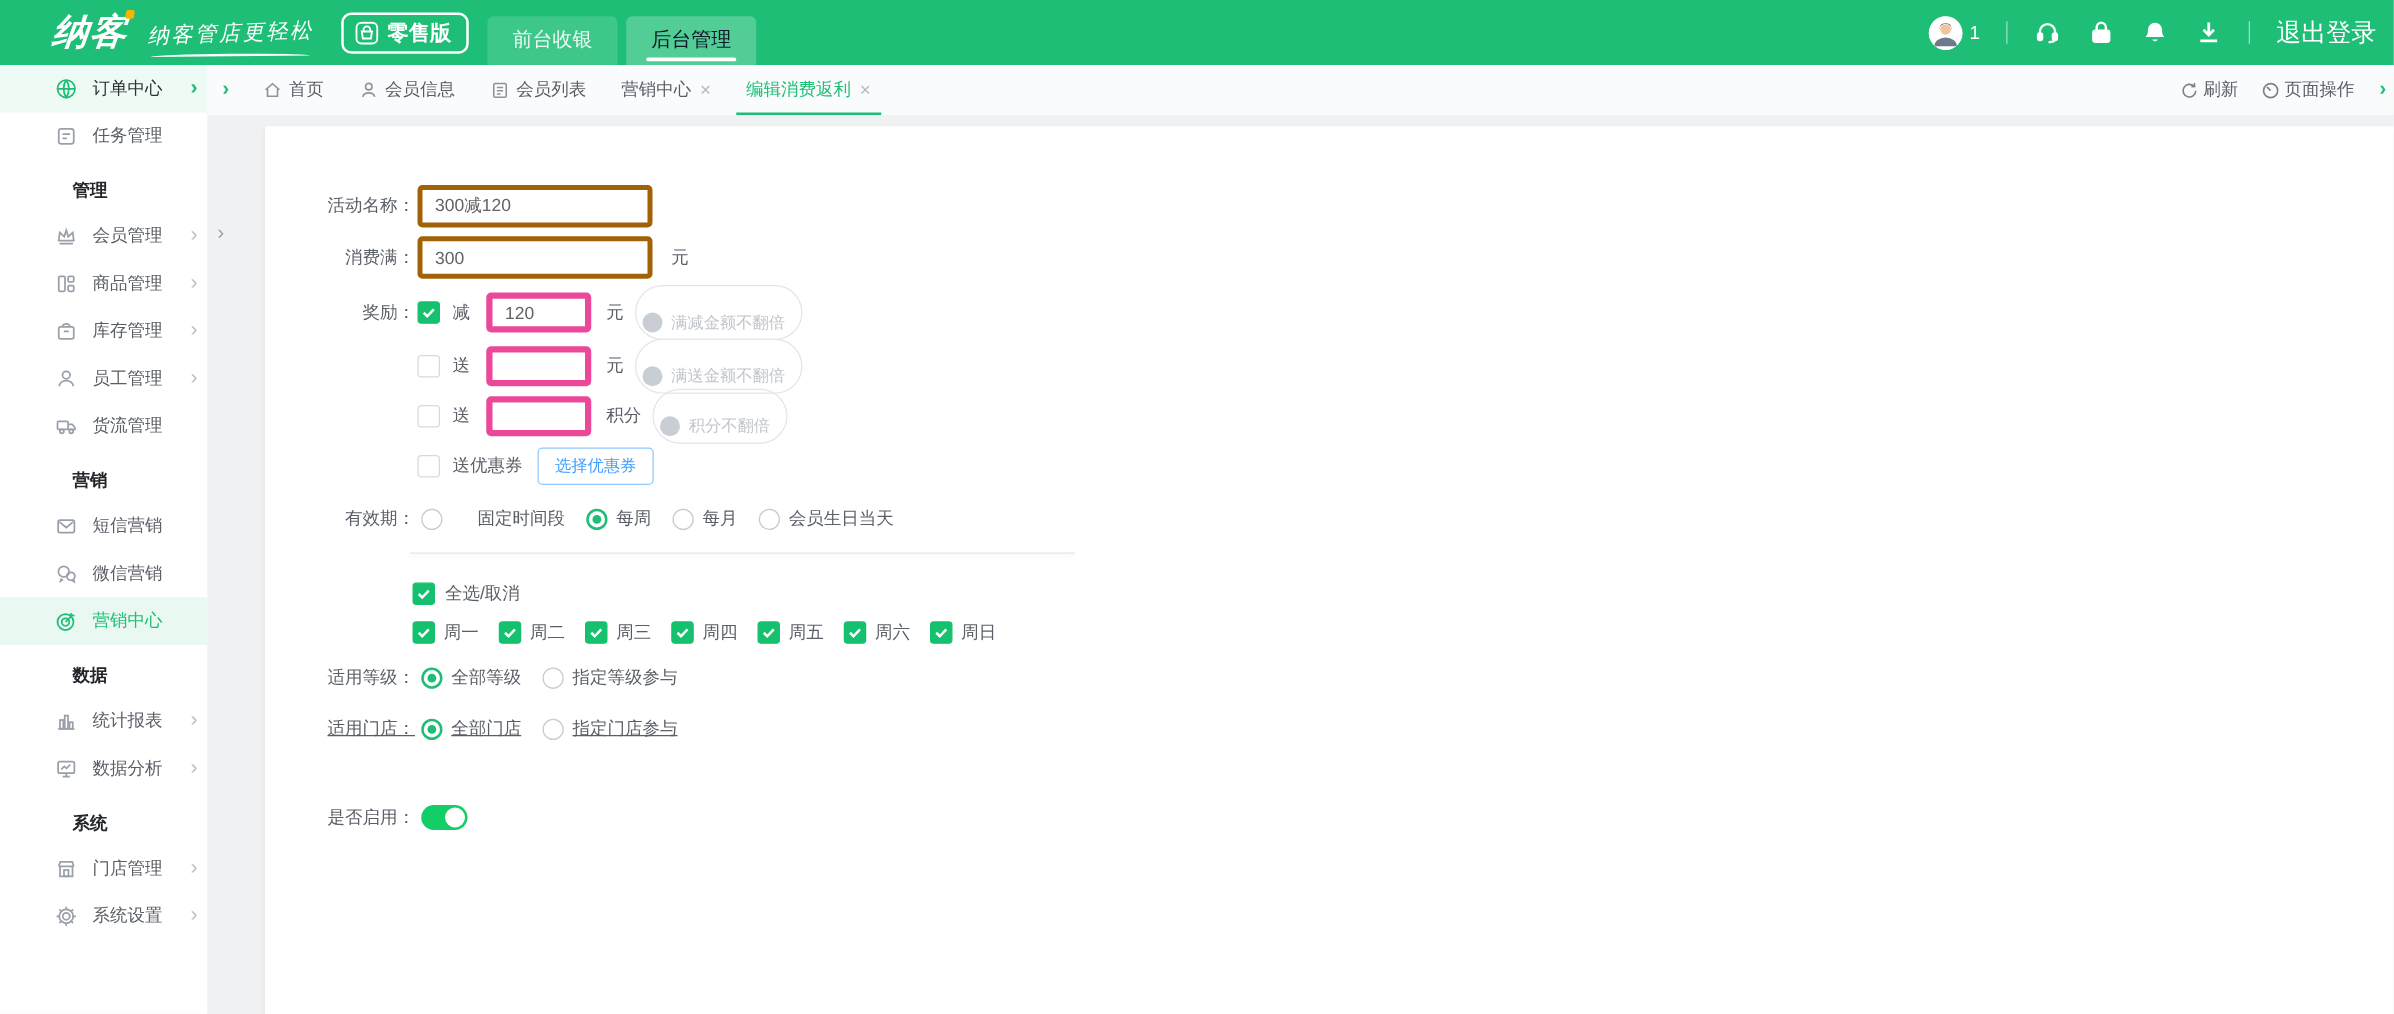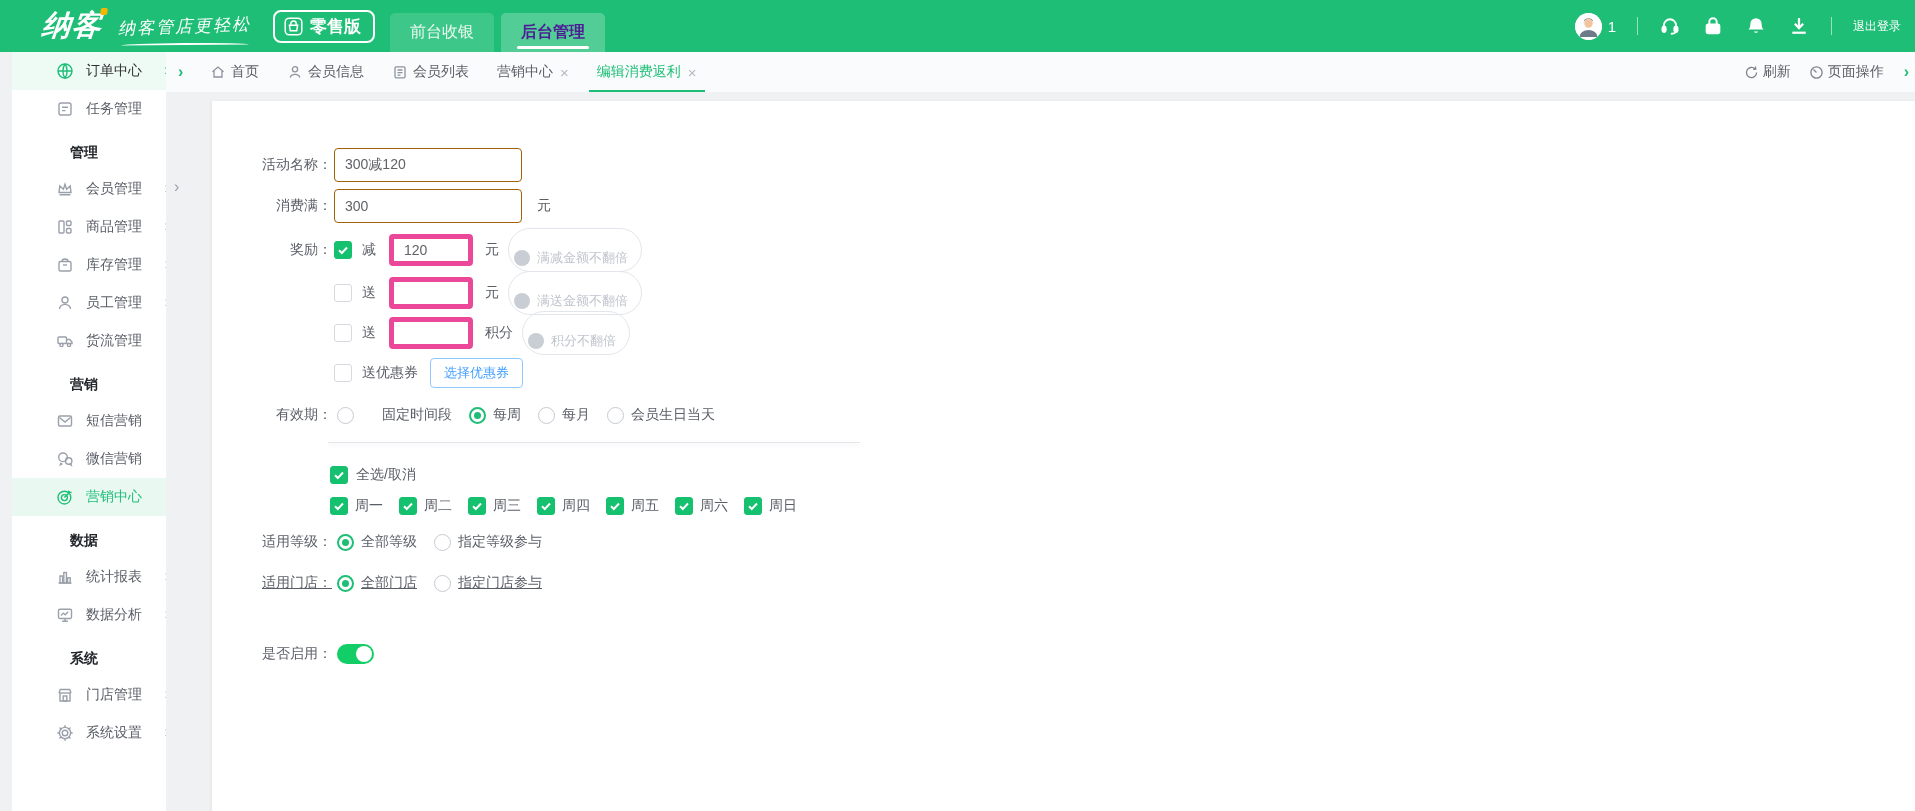--- a/index.html
+++ b/index.html
@@ -8,31 +8,31 @@
 
   
   .hdr { position:absolute; left:0; top:0; width:1915px; height:52px; background:#1ebe76; display:flex; align-items:center; }
   .hdr-logo { margin-left:42px; position:relative; color:#fff; font-size:29px; font-weight:bold; font-style:italic; letter-spacing:1px; transform:skewX(-6deg); }
   .hdr-logo::after { content:""; position:absolute; right:-4px; top:2px; width:7px; height:7px; background:#f7b500; border-radius:2px; }
   .hdr-tagline { margin-left:16px; color:#fff; font-size:17px; font-style:italic; font-family:"DejaVu Serif","Liberation Serif",serif; letter-spacing:2px; position:relative; transform:rotate(-2deg); }
   .hdr-tagline::after { content:""; position:absolute; left:2px; bottom:-7px; width:96%; height:2px; background:#fff; border-radius:50%/100% 100% 0 0; transform:rotate(1.5deg); }
   .hdr-badge { margin-left:22px; display:flex; align-items:center; gap:7px; border:2px solid #fff; border-radius:8px; padding:3px 12px 3px 9px; color:#fff; font-weight:bold; font-size:17px; }
   .hdr-nav { display:flex; margin-left:8px; height:52px; align-items:flex-end; }
   .hdr-nav-item { margin-top:13px; height:39px; padding:16px 20px; display:flex; align-items:center; color:#eafaf2; font-size:16px; background:rgba(255,255,255,.14); border-radius:5px 5px 0 0; margin-left:7px; position:relative; cursor:pointer; }
-  .hdr-nav-item.active { background:rgba(255,255,255,.24); color:#4c1d95; font-weight:bold; }
+  .hdr-nav-item.active { background:rgba(255,255,255,.24); color:#0f172a; font-weight:normal; }
   .hdr-nav-item.active::after { content:""; position:absolute; left:16px; right:16px; bottom:3px; height:3px; background:#fff; border-radius:2px; }
   .hdr-right { position:absolute; right:14px; top:0; height:52px; display:flex; align-items:center; gap:21px; }
   .hicon { width:22px; height:22px; display:flex; align-items:center; justify-content:center; cursor:pointer; }
   .avatar-wrap { display:flex; align-items:center; gap:6px; color:#fff; font-size:15px; }
   .avatar { width:27px; height:27px; border-radius:50%; background:#fff; overflow:hidden; }
   .hdr-divider { width:1px; height:18px; background:rgba(255,255,255,.55); }
-  .hdr-logout { color:#fff; font-size:12px; cursor:pointer; }
+  .hdr-logout { color:#fff; font-size:20px; cursor:pointer; }
 
   
-  .sidebar { position:absolute; left:12px; top:52px; width:166px; height:759px; background:#fff; overflow:hidden; }
+  .sidebar { position:absolute; left:0; top:52px; width:166px; height:759px; background:#fff; overflow:hidden; }
   .snav-item { height:38px; display:flex; align-items:center; padding-left:44px; position:relative; color:#5a5e66; cursor:pointer; }
   .snav-item .snav-icon { position:absolute; left:44px; top:50%; transform:translateY(-50%); width:18px; height:18px; color:#9aa0aa; }
   .snav-item .slabel { margin-left:30px; }
   .snav-arrow { position:absolute; right:8px; top:50%; transform:translateY(-56%); color:#b9bec7; font-size:17px; }
   .snav-item.first { background:#eefaf4; }
   .snav-item.first .snav-icon { color:#1ebe76; }
   .snav-item.first .slabel { color:#303133; }
   .snav-item.first .snav-arrow { color:#1ebe76; font-weight:bold; }
   .snav-item.active { background:#e9f8f0; }
   .snav-item.active .snav-icon, .snav-item.active .slabel { color:#1ebe76; }
@@ -52,21 +52,21 @@
   .ts-act svg { width:15px; height:15px; color:#7d838d; }
   .ts-chevright { color:#1ebe76; font-weight:bold; font-size:16px; cursor:pointer; margin-left:2px; }
 
   .body { position:absolute; left:0; top:40px; right:0; bottom:0; background:#f0f1f2; }
   .gutter-handle { position:absolute; left:8px; top:86px; color:#9ba1ab; font-size:16px; cursor:pointer; }
   .card { position:absolute; left:46px; top:9px; right:0; bottom:-20px; background:#fff; box-shadow:0 1px 4px rgba(0,0,0,.08); }
 
   
   .frow { position:absolute; left:0; height:36px; display:flex; align-items:center; }
   .flabel { width:120px; text-align:right; color:#5a5e66; flex:none; }
-  .tinput { width:188px; height:34px; border:1px solid #a16207; border-radius:4px; padding:0 10px; font-size:14px; color:#606266; margin-left:2px; outline:none; font-family:inherit; background:#fff; }
+  .tinput { width:188px; height:34px; border:4px solid #a16207; border-radius:4px; padding:0 10px; font-size:14px; color:#606266; margin-left:2px; outline:none; font-family:inherit; background:#fff; }
   .sinput { width:84px; height:32px; border:5px solid #ec4899; border-radius:4px; padding:0 10px; font-size:14px; color:#606266; outline:none; font-family:inherit; background:#fff; }
   .unit { margin-left:12px; color:#5a5e66; }
 
   .cb { width:18px; height:18px; border-radius:3px; flex:none; display:inline-flex; align-items:center; justify-content:center; cursor:pointer; border:1px solid #d6dae0; background:#fff; }
   .cb.checked { background:#15c06e; border-color:#15c06e; }
   .cb svg { width:12px; height:12px; }
 
   .pill { display:inline-flex; align-items:center; gap:7px; margin-left:9px; border:1px solid #e2e6ec; border-radius:999px; padding:20px 13px 4px 5px; color:#c0c4cc; font-size:13px; }
   .pill-dot { width:16px; height:16px; border-radius:50%; background:#c9cdd4; }
 

